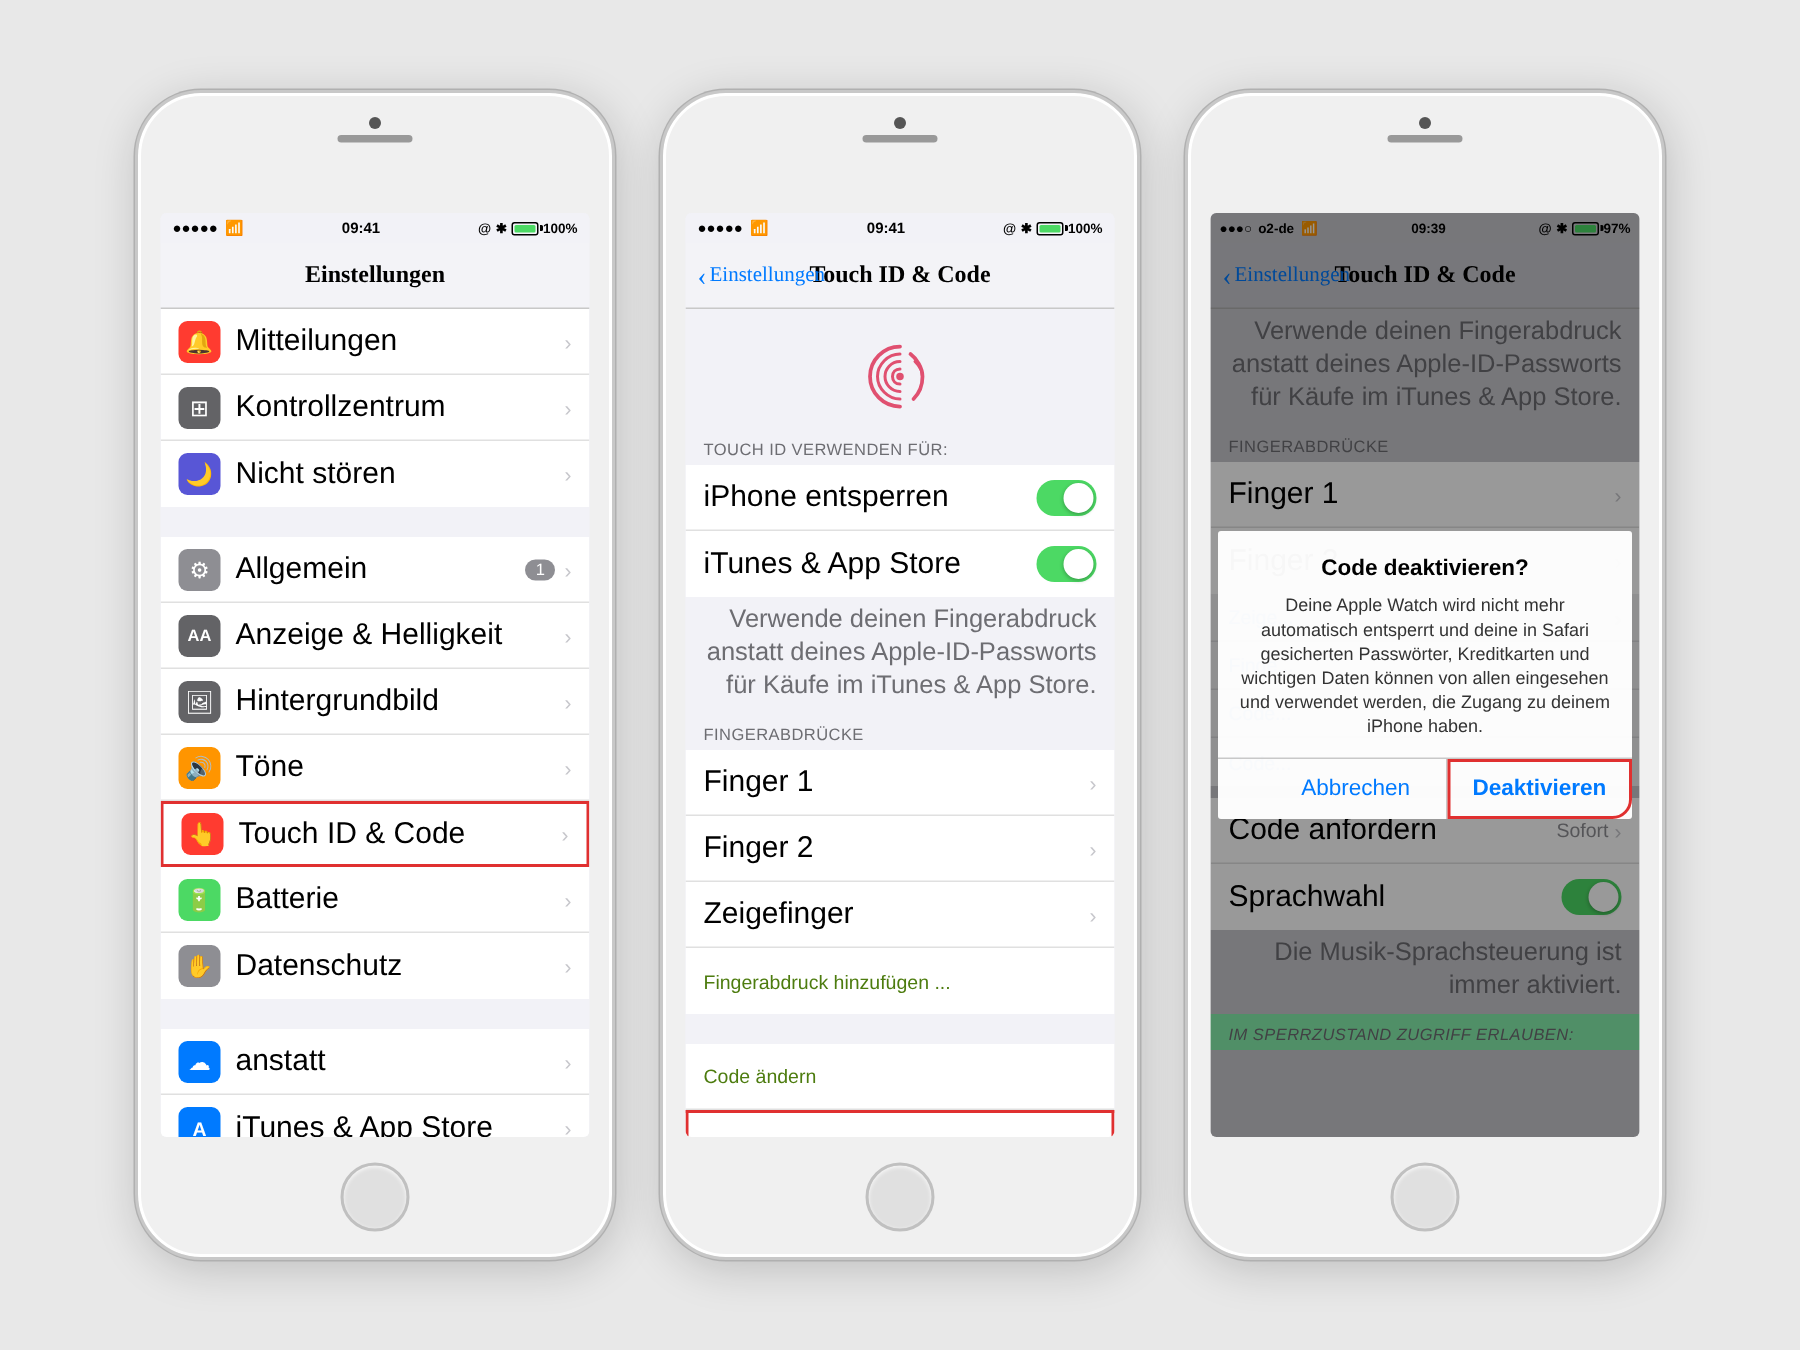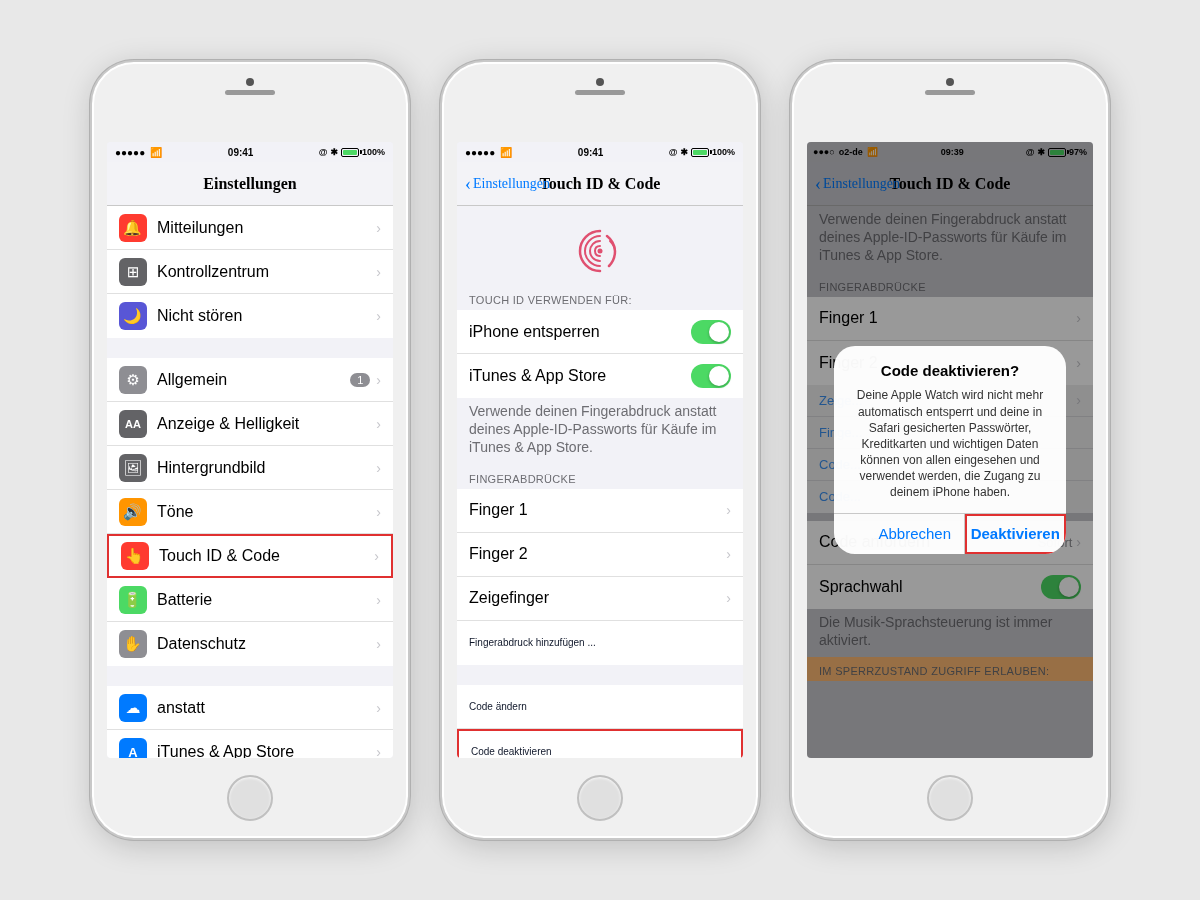--- a/index.html
+++ b/index.html
@@ -164,21 +164,21 @@
       width: 28px; height: 28px;
       border-radius: 6px;
       display: flex; align-items: center; justify-content: center;
       margin-right: 10px;
       font-size: 15px;
       flex-shrink: 0;
       color: #fff;
     }
     .row-label {
       flex: 1;
-      font-size: 16px;
+      font-size: 20px;
       color: #000;
     }
     .row-badge {
       background: #8e8e93;
       color: #fff;
       border-radius: 10px;
       font-size: 11px;
       padding: 1px 7px;
       margin-right: 6px;
     }
@@ -230,45 +230,46 @@
     
     .section-label {
       font-size: 11px;
       color: #6d6d72;
       padding: 8px 12px 4px;
       text-transform: uppercase;
       letter-spacing: 0.3px;
       background: #f2f2f7;
     }
     .section-note {
-      font-size: 14px;
+      font-size: 17px;
       color: #6d6d72;
       padding: 4px 12px 8px;
       background: #f2f2f7;
       line-height: 1.3;
+      text-align: right;
     }
     .blue-link {
-      color: #0f172a;
-      font-size: 10px;
+      color: #4d7c0f;
+      font-size: 13px;
     }
 
     
     .dialog-overlay {
       position: absolute;
       top: 0; left: 0; right: 0; bottom: 0;
       background: rgba(0,0,0,0.4);
       display: flex;
       align-items: center;
       justify-content: center;
       z-index: 10;
     }
     .dialog-box {
       background: rgba(255,255,255,0.97);
-      border-radius: 21px;
-      width: 232px;
+      border-radius: 2px;
+      width: 276px;
       overflow: hidden;
     }
     .dialog-content {
       padding: 16px 12px 12px;
       text-align: center;
     }
     .dialog-title {
       font-size: 15px;
       font-weight: 600;
       color: #000;
@@ -606,21 +607,21 @@
         <span class="row-chevron">›</span>
       </div>
       <div class="settings-row">
         <span class="row-label">Sprachwahl</span>
         <div class="toggle">
             <div class="toggle-knob"></div>
           </div>
       </div>
     </div>
     <div class="section-note" style="background:#c7c7cc;">Die Musik-Sprachsteuerung ist immer aktiviert.</div>
-    <div class="section-label" style="background:#fdba74;">IM SPERRZUSTAND ZUGRIFF ERLAUBEN:</div>
+    <div class="section-label" style="background:#86efac;font-style:italic;">IM SPERRZUSTAND ZUGRIFF ERLAUBEN:</div>
 
     <div class="dialog-overlay">
       <div class="dialog-box">
         <div class="dialog-content">
           <div class="dialog-title">Code deaktivieren?</div>
           <div class="dialog-body">Deine Apple Watch wird nicht mehr automatisch entsperrt und deine in Safari gesicherten Passwörter, Kreditkarten und wichtigen Daten können von allen eingesehen und verwendet werden, die Zugang zu deinem iPhone haben.</div>
         </div>
         <div class="dialog-actions">
           <button class="dialog-btn">Abbrechen</button>
           <button class="dialog-btn bold dialog-btn-highlighted">Deaktivieren</button>

